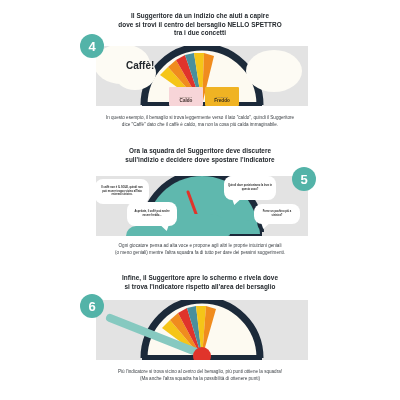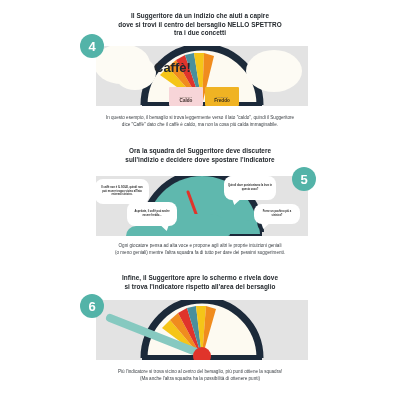--- a/index.html
+++ b/index.html
@@ -54,24 +54,23 @@
   .cloud{
     position:absolute;
     background:#fdfbf4;
     border-radius:50%;
     z-index:1;
   }
 
   .caffe-label{
     position:absolute;
     font-weight:bold;
-    font-size:13px;
+    font-size:10px;
     color:#23282d;
     z-index:7;
-    margin-left:28px;
   }
 
   .card{
     position:absolute;
     z-index:5;
     border-radius:1px;
     display:flex;flex-direction:column;
     align-items:center;justify-content:flex-end;
     padding-bottom:2px;
     box-sizing:border-box;

